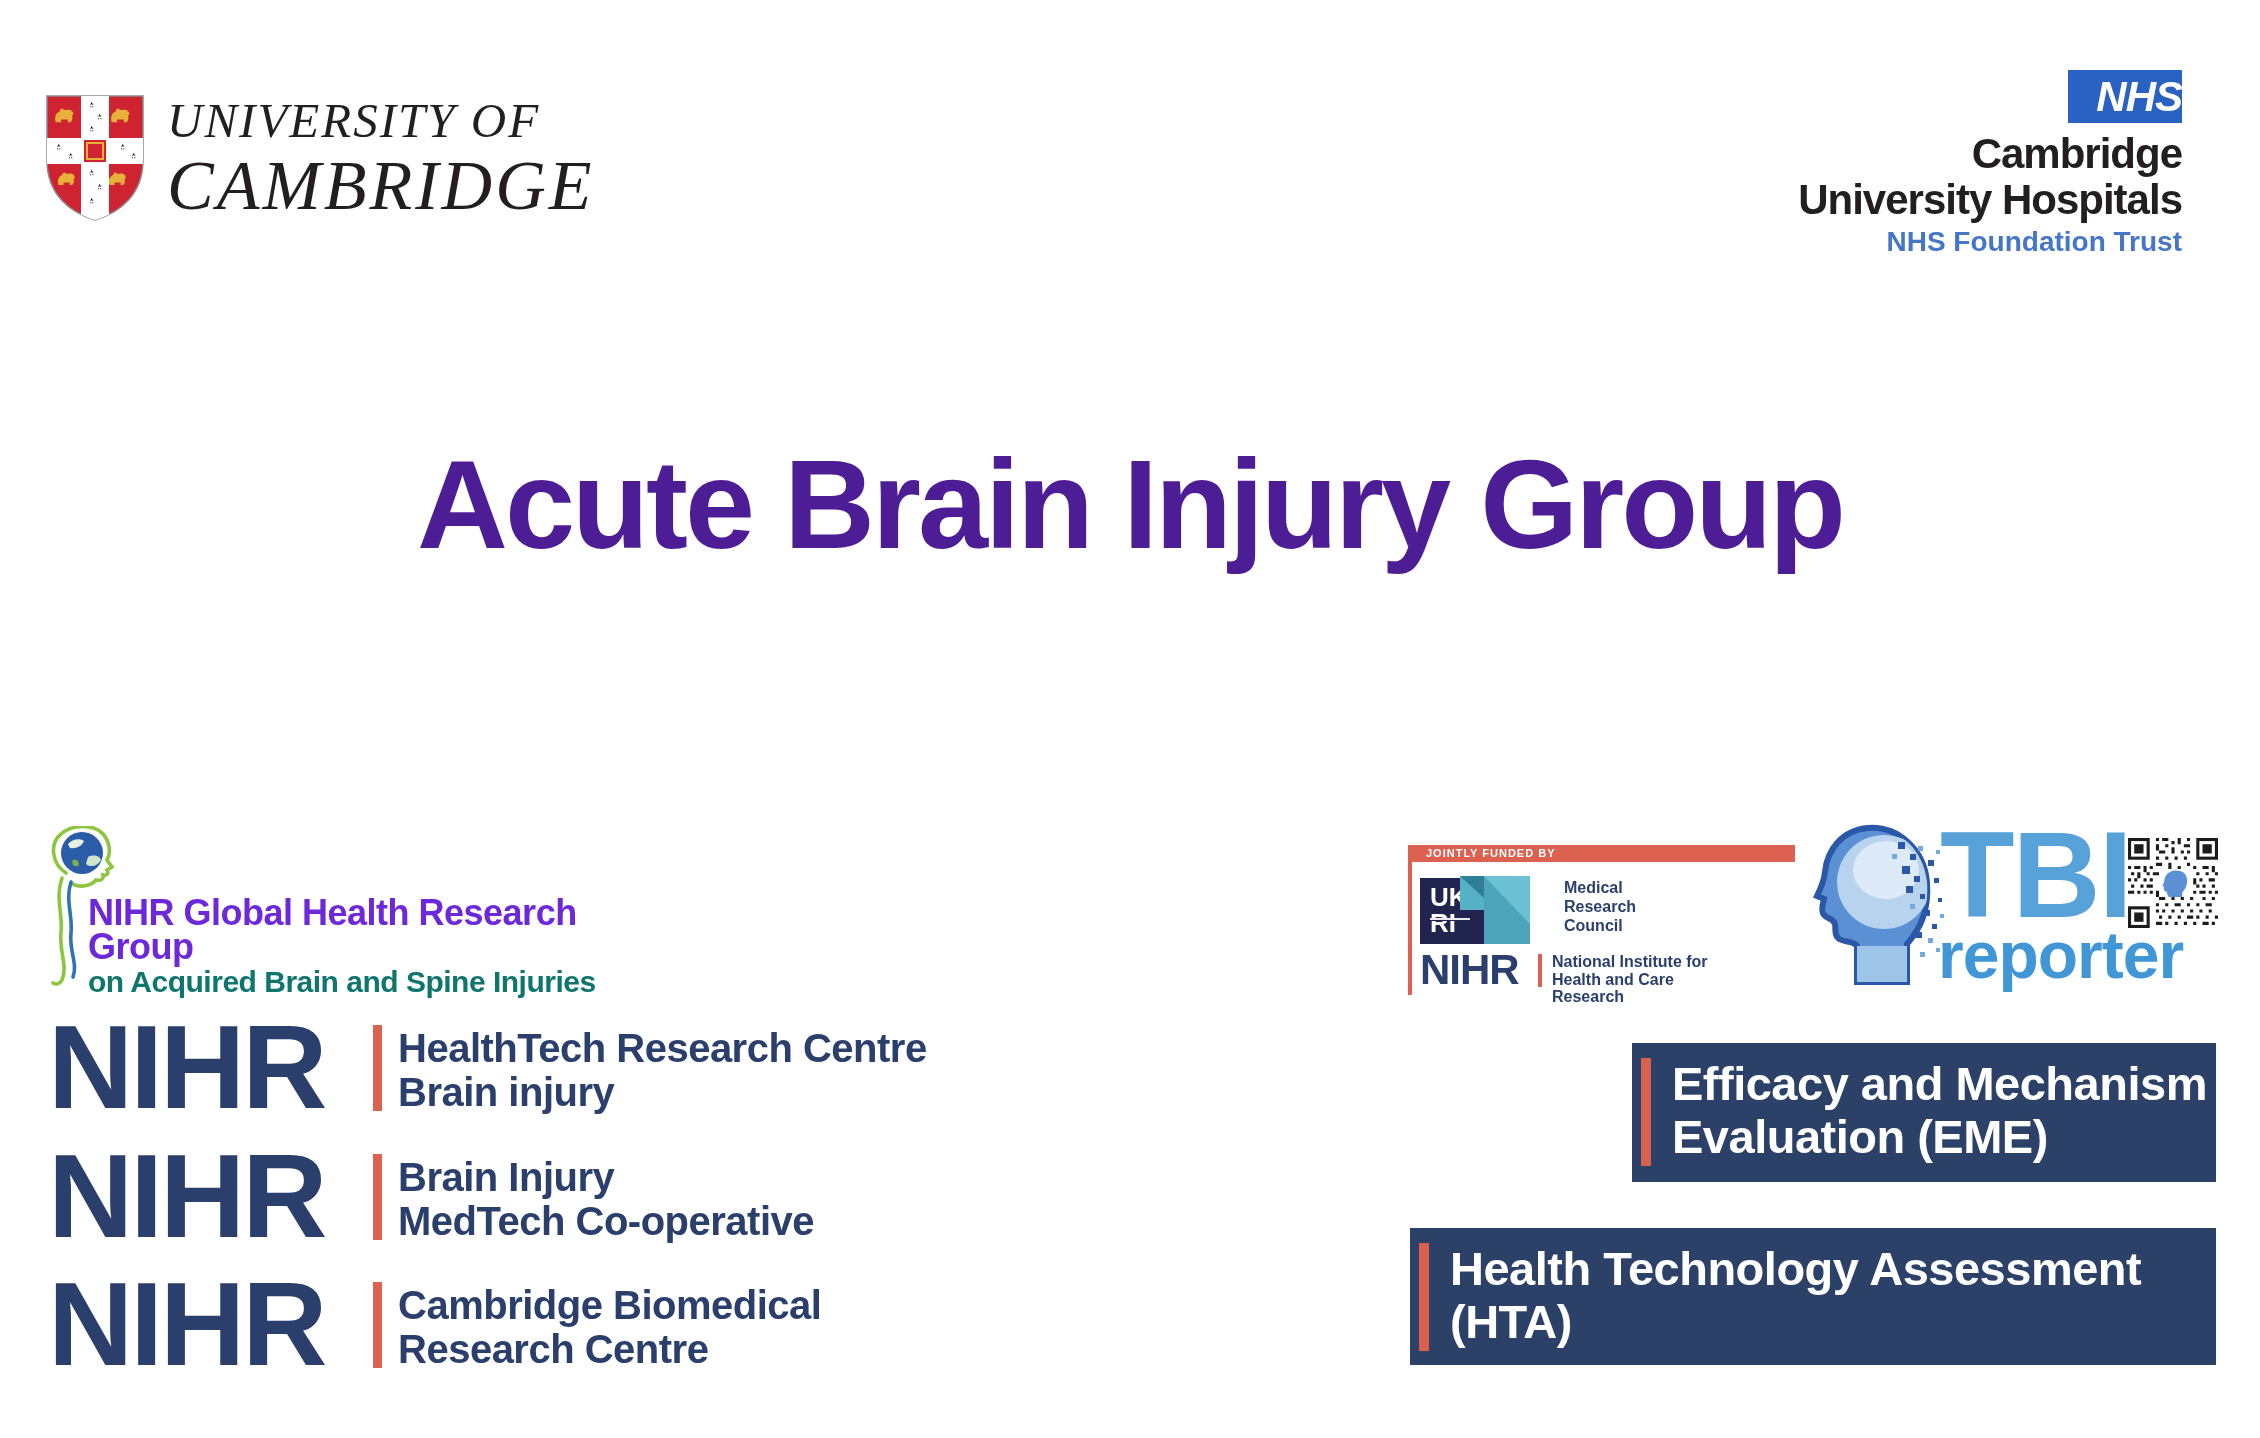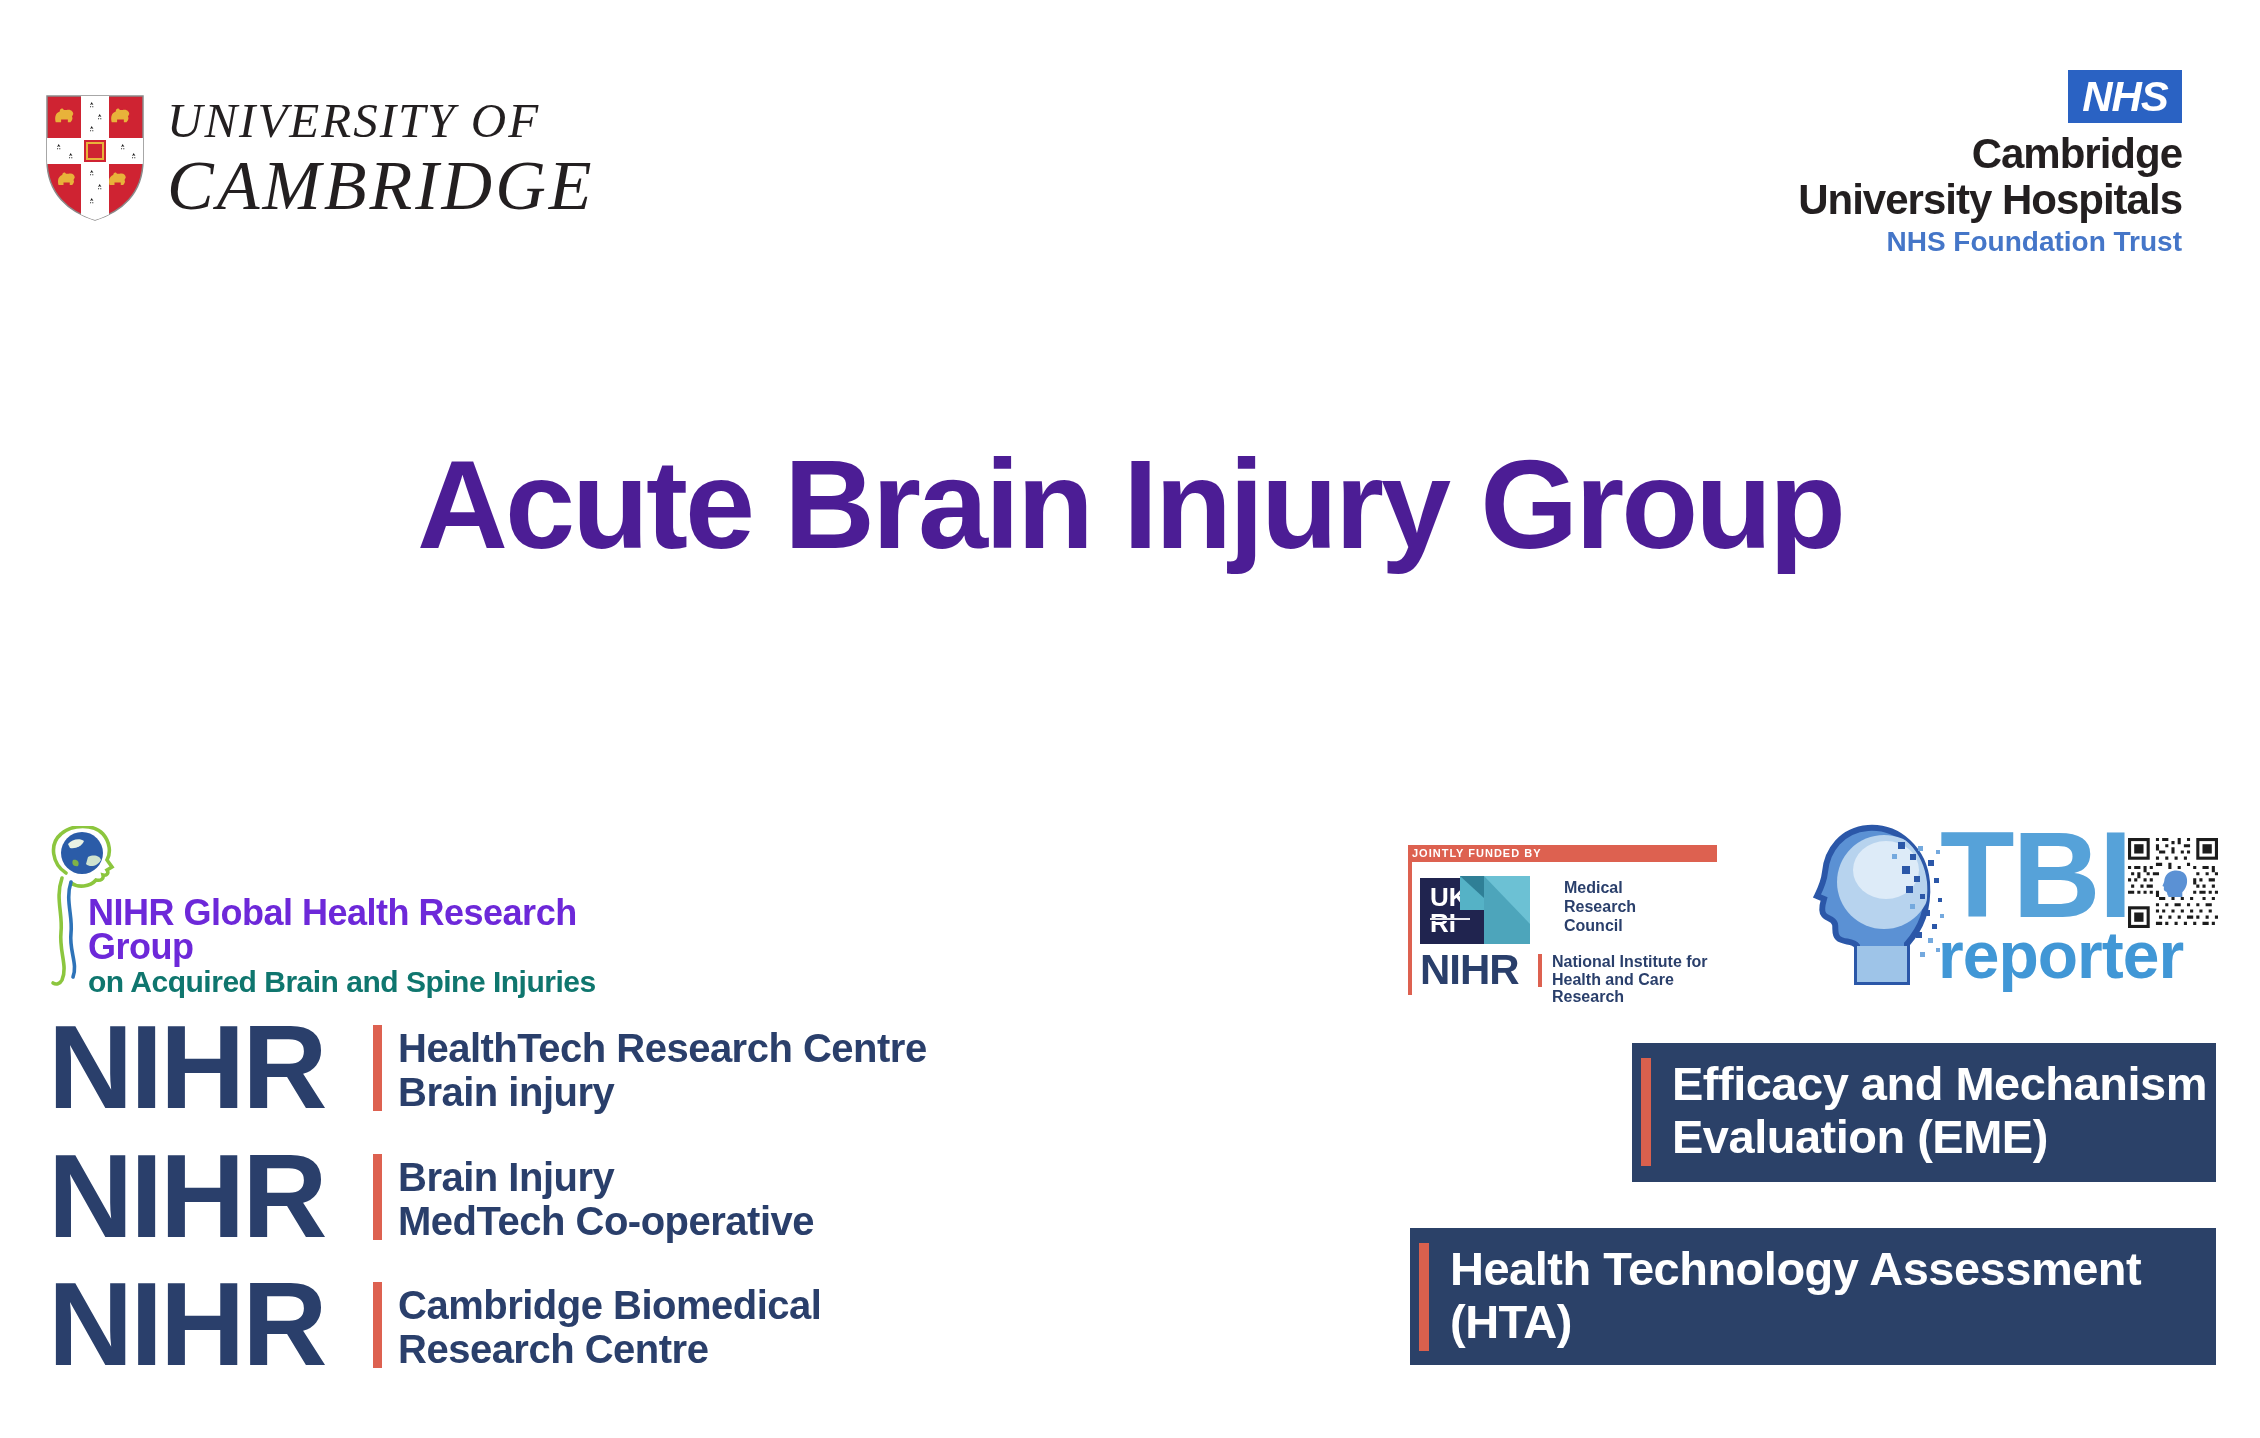--- a/index.html
+++ b/index.html
@@ -11,21 +11,21 @@
 
   
   #cam-logo{left:45px;top:93px;width:680px;height:135px;font-style:italic;}
   #cam-shield{left:0;top:0;width:100px;height:130px;}
   #cam-text{left:122px;top:0;color:#231f20;font-family:"Liberation Serif", serif;}
   #cam-line1{font-size:49px;letter-spacing:2px;line-height:56px;}
   #cam-line2{font-size:70px;letter-spacing:3px;line-height:70px;margin-top:2px;}
 
   
   #nhs-block{right:78px;top:70px;text-align:right;}
-  #nhs-box{display:inline-block;background:#2a62c3;width:114px;height:53px;line-height:53px;text-align:center;}
+  #nhs-box{display:inline-block;background:#2a62c3;width:114px;height:53px;line-height:53px;}
   #nhs-box span{color:#fff;font-style:italic;font-weight:700;font-size:42px;letter-spacing:-1px;}
   .nhs-l{font-weight:700;color:#231f20;font-size:42px;line-height:46px;letter-spacing:-1px;}
   #nhs-line1{margin-top:8px;}
   #nhs-line3{font-weight:700;color:#4576c8;font-size:28px;line-height:32px;margin-top:3px;}
 
   
   #main-title{left:0;right:0;top:440px;text-align:center;color:#4c1d95;
     font-size:126px;font-weight:700;letter-spacing:-3px;line-height:130px;}
 
   
@@ -39,22 +39,22 @@
   .nihr-row{left:48px;width:900px;height:120px;}
   .nihr-word{position:absolute;left:0;top:0;color:#2a3f6b;font-size:118px;font-weight:800;
     letter-spacing:-3px;line-height:88px;}
   .nihr-sep{position:absolute;left:325px;top:2px;width:9px;height:86px;background:#dd6150;}
   .nihr-text{position:absolute;left:350px;top:3px;color:#2a3f6b;font-size:40px;font-weight:700;
     line-height:44px;letter-spacing:-0.5px;}
   #nihr-row-1{top:1023px;} #nihr-row-2{top:1152px;} #nihr-row-3{top:1280px;}
 
   
   #funded-box{left:1408px;top:845px;width:320px;height:150px;background:#fff;border-left:4px solid #dd6150;}
-  #funded-header{position:absolute;left:-4px;top:0;width:309px;height:17px;background:#dd6150;
-    color:#fff;font-size:11px;font-weight:700;letter-spacing:1px;line-height:17px;padding-left:4px;box-sizing:border-box;}
+  #funded-header{position:absolute;left:-4px;top:0;width:387px;height:17px;background:#dd6150;
+    color:#fff;font-size:11px;font-weight:700;letter-spacing:1px;line-height:17px;padding-left:18px;box-sizing:border-box;}
   #ukri-mark{position:absolute;left:8px;top:31px;width:132px;height:68px;}
   #mrc-text{position:absolute;left:152px;top:33px;color:#2a3f6b;font-size:16px;font-weight:700;
     line-height:19px;white-space:pre-line;}
   #fb-nihr{position:absolute;left:8px;top:106px;color:#2a3f6b;font-size:42px;font-weight:800;
     letter-spacing:-1px;line-height:38px;}
   #fb-nihr-sep{position:absolute;left:126px;top:109px;width:4px;height:33px;background:#dd6150;}
   #fb-nihr-desc{position:absolute;left:140px;top:108px;color:#2a3f6b;font-size:16px;font-weight:700;
     line-height:17.5px;white-space:pre-line;}
 
   

